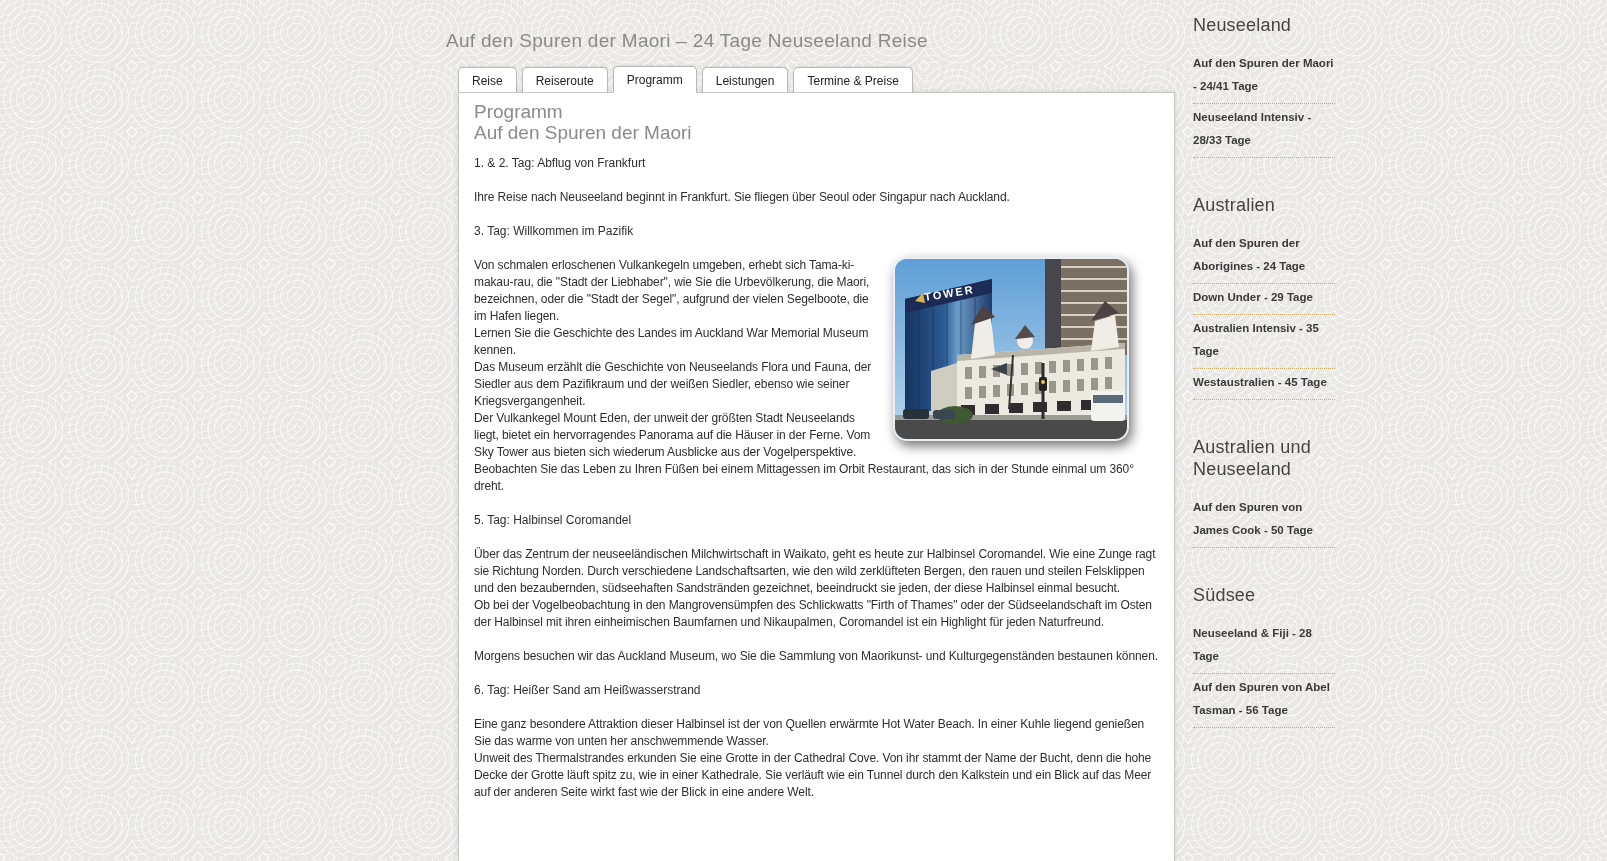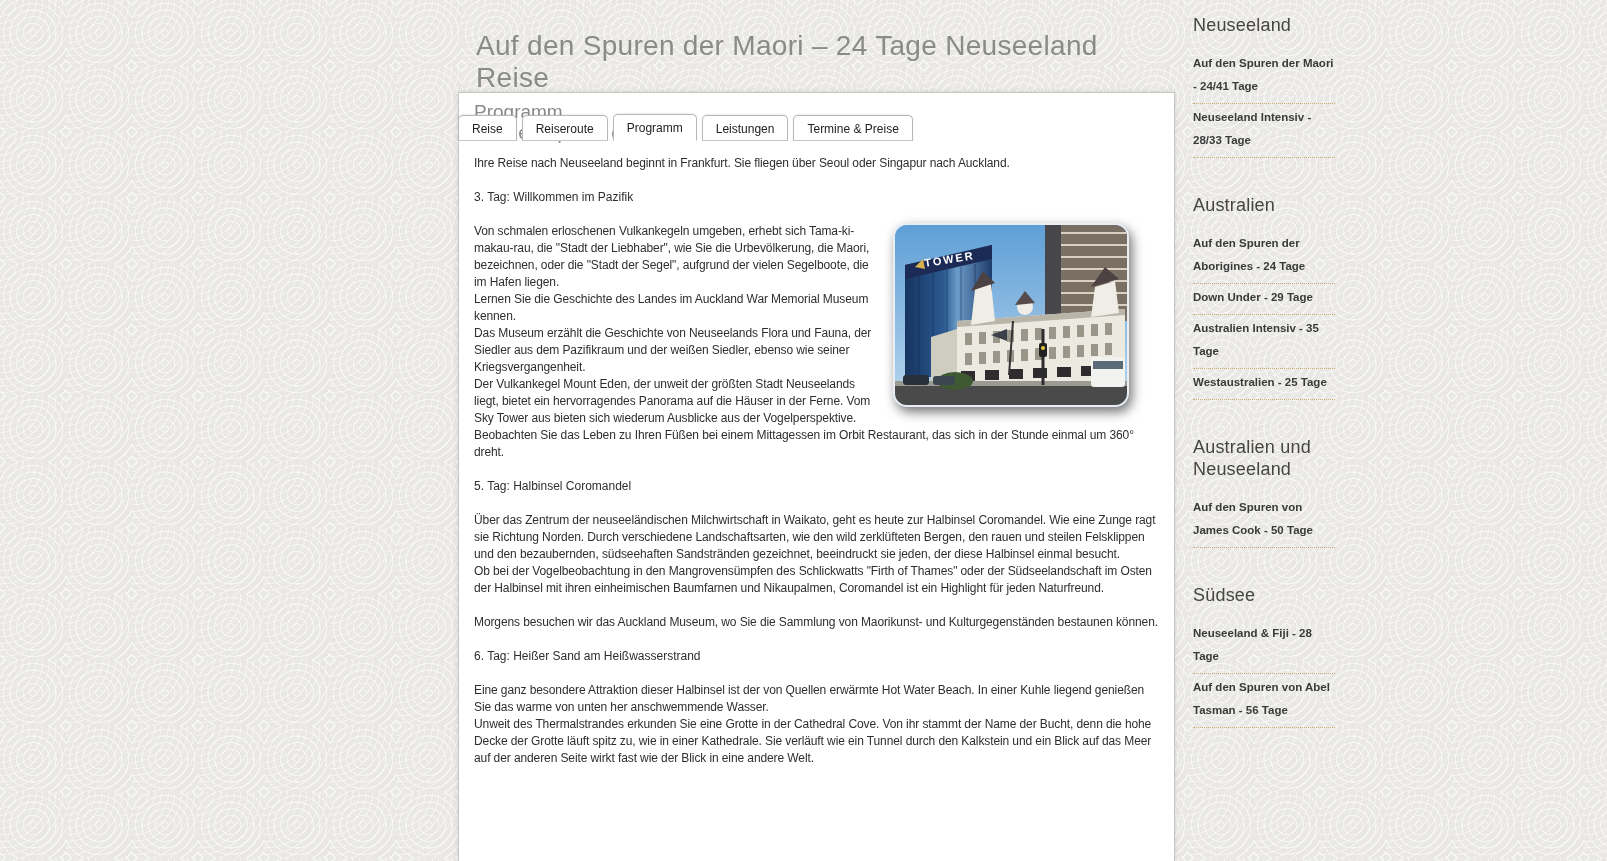--- a/index.html
+++ b/index.html
@@ -6,25 +6,25 @@
   body{
     width:1607px;height:861px;position:relative;overflow:hidden;
     font-family:"Liberation Sans",sans-serif;
     background-color:#e9e8e5;
     background-image:
       repeating-radial-gradient(circle at 33px 33px, rgba(255,255,255,0) 0 2.6px, rgba(255,255,255,.55) 2.6px 3.8px, rgba(255,255,255,0) 3.8px 6.6px),
       repeating-radial-gradient(circle at 0 0, rgba(255,255,255,0) 0 2.6px, rgba(255,255,255,.45) 2.6px 3.8px, rgba(255,255,255,0) 3.8px 6.6px);
     background-size:66px 66px;
   }
   .page-title{
-    position:absolute;left:476px;top:30px;width:700px;
-    font-size:28px;letter-spacing:.3px;color:#8a8a88;font-weight:400;
-  }
-  
-  .tab-bar{position:absolute;left:458px;top:66px;display:flex;align-items:flex-end;z-index:3;margin-top:48px;}
+    position:absolute;left:446px;top:30px;width:700px;
+    font-size:19px;letter-spacing:.3px;color:#8a8a88;font-weight:400;
+  }
+  
+  .tab-bar{position:absolute;left:458px;top:66px;display:flex;align-items:flex-end;z-index:3;}
   .tab{
     background:#fff;border:1px solid #b8b8b6;border-radius:5px 5px 0 0;
     padding:0 13px;margin-right:5px;font-size:12px;color:#222;
     height:26px;line-height:26px;box-sizing:border-box;cursor:pointer;
     box-shadow:0 -1px 2px rgba(0,0,0,.07);
     border-bottom:1px solid #c6c6c4;
   }
   .tab.active{height:27px;line-height:27px;border-bottom:1px solid #fff;}
   
   .panel{
@@ -65,20 +65,21 @@
     <div class="tab">Leistungen</div>
     <div class="tab">Termine &amp; Preise</div>
   </div>
 
 <div class="panel">
   <div class="content-heading">
     <div>Programm</div>
     <div>Auf den Spuren der Maori</div>
   </div>
   <div id="sections">
+      <div class="day-title">1. &amp; 2. Tag: Abflug von Frankfurt</div>
       <div class="day-text">
         <p>Ihre Reise nach Neuseeland beginnt in Frankfurt. Sie fliegen über Seoul oder Singapur nach Auckland.</p>
       </div>
       <div class="day-title">3. Tag: Willkommen im Pazifik</div>
       <div class="day-text">
         <div class="photo" id="auckland-photo" role="img" aria-label="Foto: historisches weißes Gebäude und Tower-Hochhaus in Auckland">
   <svg width="232" height="180" viewBox="0 0 232 180" xmlns="http://www.w3.org/2000/svg">
     <defs>
       <linearGradient id="sky" x1="0" y1="0" x2="0" y2="1">
         <stop offset="0" stop-color="#5f9fd6"></stop>
@@ -204,21 +205,21 @@
     <div class="sb-cat">
       <div class="sb-cat-title">Neuseeland</div>
       <a class="sb-link">Auf den Spuren der Maori - 24/41 Tage</a>
       <a class="sb-link">Neuseeland Intensiv - 28/33 Tage</a>
     </div>
     <div class="sb-cat">
       <div class="sb-cat-title">Australien</div>
       <a class="sb-link">Auf den Spuren der Aborigines - 24 Tage</a>
       <a class="sb-link">Down Under - 29 Tage</a>
       <a class="sb-link">Australien Intensiv - 35 Tage</a>
-      <a class="sb-link">Westaustralien - 25 Tage</a>
+      <a class="sb-link">Westaustralien - 45 Tage</a>
     </div>
     <div class="sb-cat">
       <div class="sb-cat-title">Australien und Neuseeland</div>
       <a class="sb-link">Auf den Spuren von James Cook - 50 Tage</a>
     </div>
     <div class="sb-cat">
       <div class="sb-cat-title">Südsee</div>
       <a class="sb-link">Neuseeland &amp; Fiji - 28 Tage</a>
       <a class="sb-link">Auf den Spuren von Abel Tasman - 56 Tage</a>
     </div>

